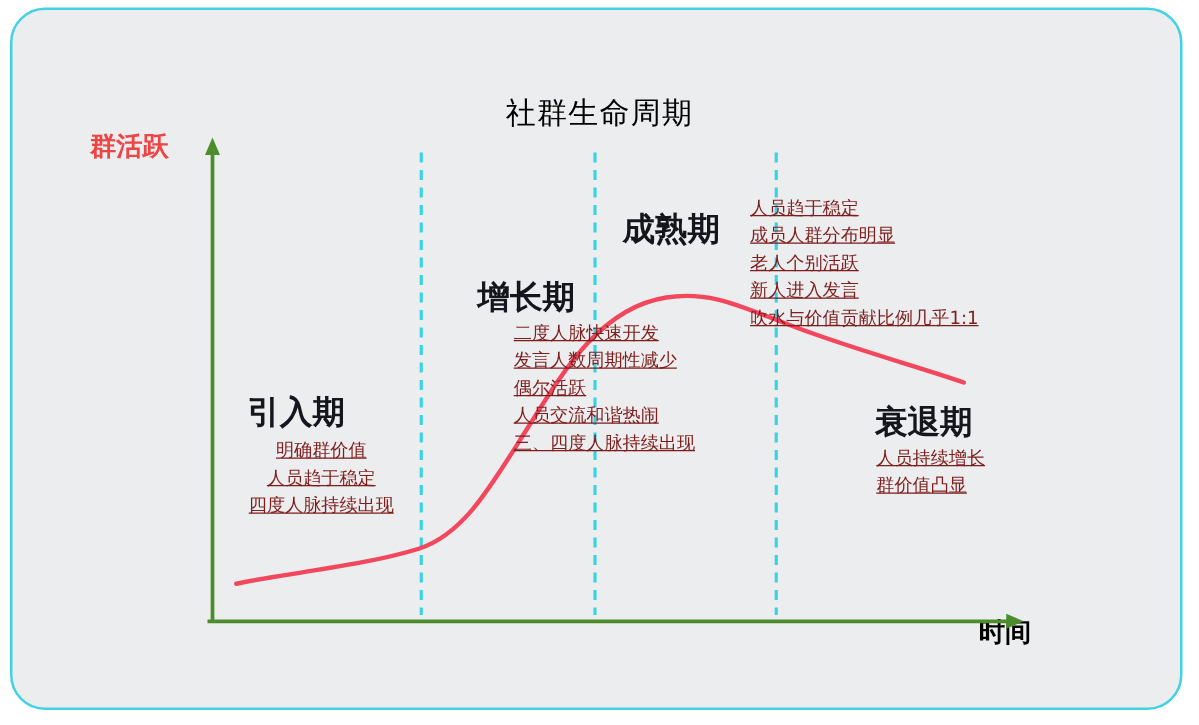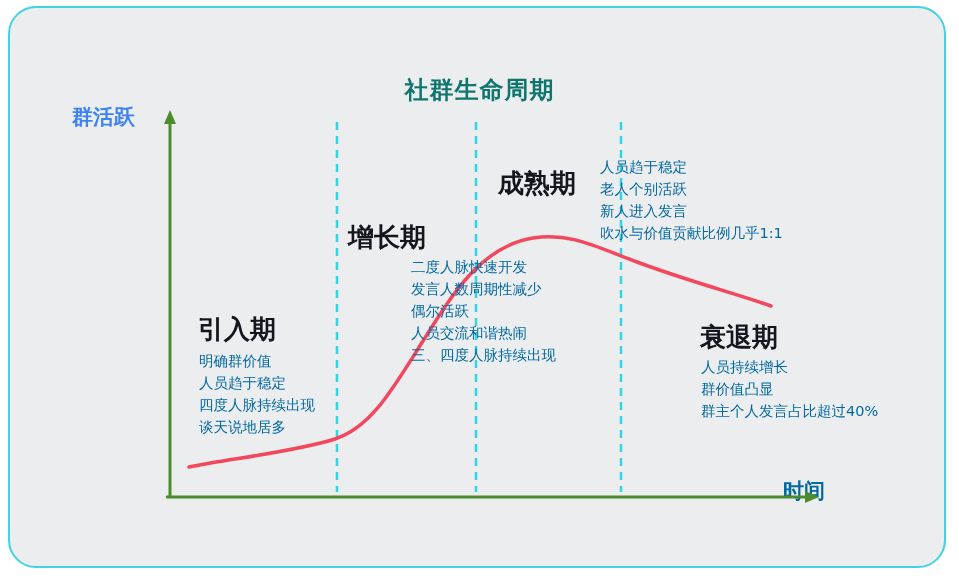--- a/index.html
+++ b/index.html
@@ -20,57 +20,58 @@
     border: 2px solid #43d2e4;
     border-radius: 28px;
     box-sizing: border-box;
   }
   .diagram-title {
     position: absolute;
     left: 0; right: 0;
     top: 74px;
     text-align: center;
     font-size: 24px;
-    font-weight: bold;
-    color: #0f766e;
+    font-weight: normal;
+    color: #000000;
     letter-spacing: 1px;
   }
   .y-axis-label {
     position: absolute;
     left: 72px; top: 103px;
     font-size: 21px;
     font-weight: bold;
-    color: #3b82f6;
+    color: #ef4444;
   }
   .x-axis-label {
     position: absolute;
-    left: 783px; top: 477px;
+    left: 783px; top: 492px;
     font-size: 21px;
     font-weight: bold;
-    color: #0369a1;
+    color: #000000;
   }
   svg.graphics {
     position: absolute;
     left: 0; top: 0;
     width: 959px; height: 580px;
   }
   .phase-title {
     position: absolute;
     font-size: 26px;
     font-weight: bold;
     color: #15151e;
     margin: 0;
     white-space: nowrap;
   }
   .phase-lines {
     position: absolute;
     font-size: 14.5px;
-    color: #0369a1;
+    color: #7f1d1d;
     line-height: 22px;
     white-space: nowrap;
+    text-decoration: underline;
   }
   .phase-line { display: block; }
 </style>
 </head>
 <body>
 
 <div class="canvas-bg"></div>
 
 <div class="diagram-title">社群生命周期</div>
 <div class="y-axis-label">群活跃</div>
@@ -85,42 +86,41 @@
   <polygon points="819,497 805,491 805,503" fill="#4c8c2c"></polygon>
 
   <line x1="337" y1="122" x2="337" y2="492" stroke="#35d3e6" stroke-width="2.5" stroke-dasharray="8 6"></line>
   <line x1="476" y1="122" x2="476" y2="492" stroke="#35d3e6" stroke-width="2.5" stroke-dasharray="8 6"></line>
   <line x1="621" y1="122" x2="621" y2="492" stroke="#35d3e6" stroke-width="2.5" stroke-dasharray="8 6"></line>
 
   <path fill="none" stroke="#f2475c" stroke-width="3.5" stroke-linecap="round" d="M 189 467 C 225 459, 290 453, 335 439 C 372 427, 393 388, 423 341 C 453 293, 482 246, 533 238 C 570 232, 596 247, 637 262 C 688 281, 737 294, 771 306"></path>
 </svg>
 
 <h3 class="phase-title" style="left:198px; top:312px;">引入期</h3>
-<div class="phase-lines" style="left:199px; top:350px;">
+<div class="phase-lines" style="left:199px; top:350px;text-align:center;">
   <span class="phase-line">明确群价值</span>
   <span class="phase-line">人员趋于稳定</span>
   <span class="phase-line">四度人脉持续出现</span>
-  <span class="phase-line">谈天说地居多</span>
 </div>
 
-<h3 class="phase-title" style="left:348px; top:220px;">增长期</h3>
+<h3 class="phase-title" style="left:382px; top:220px;">增长期</h3>
 <div class="phase-lines" style="left:363px; top:256px;margin-left:48px;">
   <span class="phase-line">二度人脉快速开发</span>
   <span class="phase-line">发言人数周期性减少</span>
   <span class="phase-line">偶尔活跃</span>
   <span class="phase-line">人员交流和谐热闹</span>
   <span class="phase-line">三、四度人脉持续出现</span>
 </div>
 
 <h3 class="phase-title" style="left:498px; top:166px;">成熟期</h3>
 <div class="phase-lines" style="left:600px; top:156px;">
   <span class="phase-line">人员趋于稳定</span>
+  <span class="phase-line">成员人群分布明显</span>
   <span class="phase-line">老人个别活跃</span>
   <span class="phase-line">新人进入发言</span>
   <span class="phase-line">吹水与价值贡献比例几乎1:1</span>
 </div>
 
 <h3 class="phase-title" style="left:700px; top:320px;">衰退期</h3>
 <div class="phase-lines" style="left:701px; top:356px;">
   <span class="phase-line">人员持续增长</span>
   <span class="phase-line">群价值凸显</span>
-  <span class="phase-line">群主个人发言占比超过40%</span>
 </div>
 
 </body></html>

